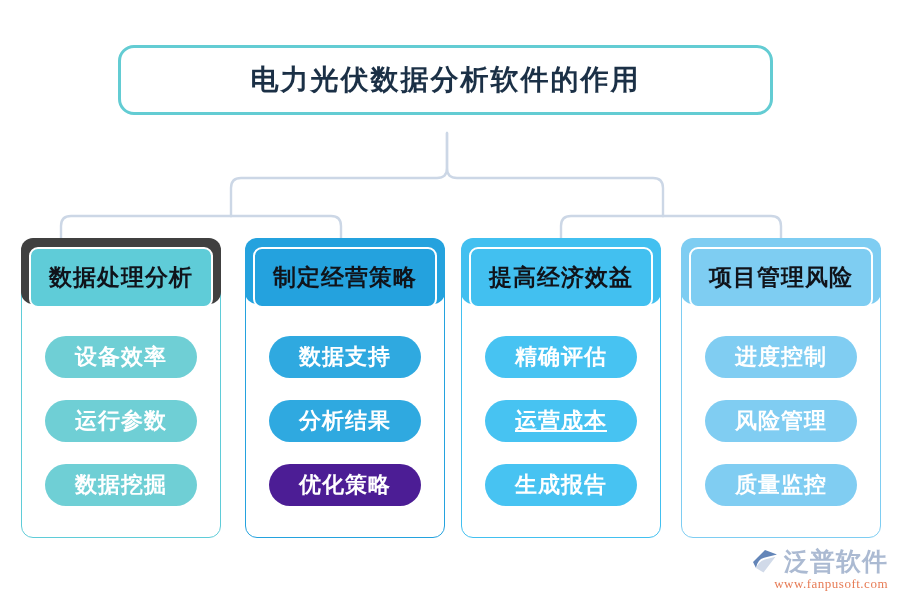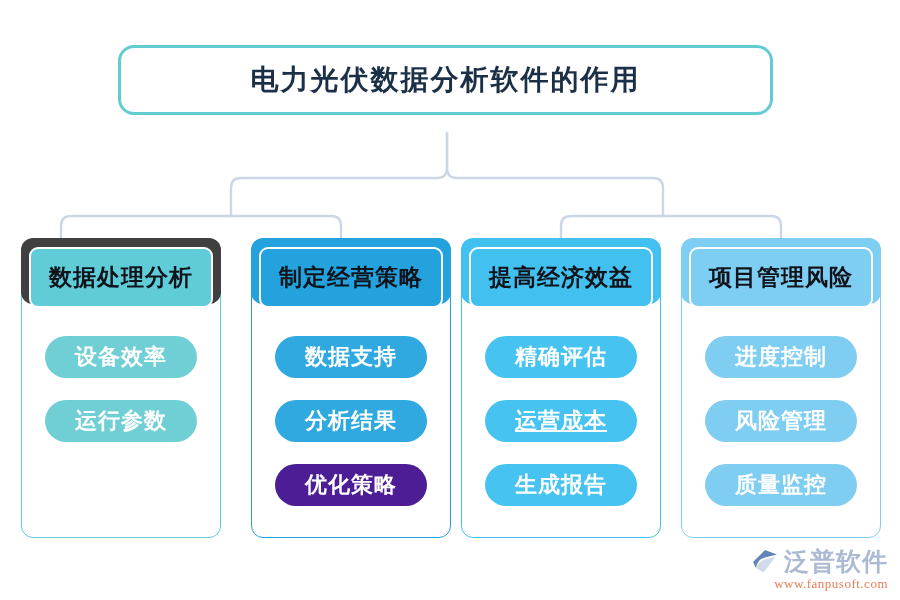--- a/index.html
+++ b/index.html
@@ -221,24 +221,25 @@
   <div class="column" style="left:21px;">
     <div class="col-body" style="border-color: rgb(95, 204, 216);"></div>
     <div class="col-head" style="background: #404040;">
       <div class="col-head-inner" style="background: rgb(95, 204, 216);">
         <span class="col-head-text">数据处理分析</span>
       </div>
     </div>
     <div class="items">
       <div class="pill" style="background: rgb(111, 207, 213);">设备效率</div>
       <div class="pill" style="background: rgb(111, 207, 213);">运行参数</div>
-    </div>
-  </div>
-
-  <div class="column" style="left:251px;">
+      <div class="pill" style="background: rgb(111, 207, 213);">数据挖掘</div>
+    </div>
+  </div>
+
+  <div class="column" style="left:245px;">
     <div class="col-body" style="border-color: rgb(36, 162, 222);"></div>
     <div class="col-head" style="background: rgb(36, 162, 222);">
       <div class="col-head-inner" style="background: rgb(36, 162, 222);">
         <span class="col-head-text">制定经营策略</span>
       </div>
     </div>
     <div class="items">
       <div class="pill" style="background: rgb(47, 169, 224);">数据支持</div>
       <div class="pill" style="background: rgb(47, 169, 224);">分析结果</div>
       <div class="pill" style="background: #4c1d95; text-align: center;">优化策略</div>

